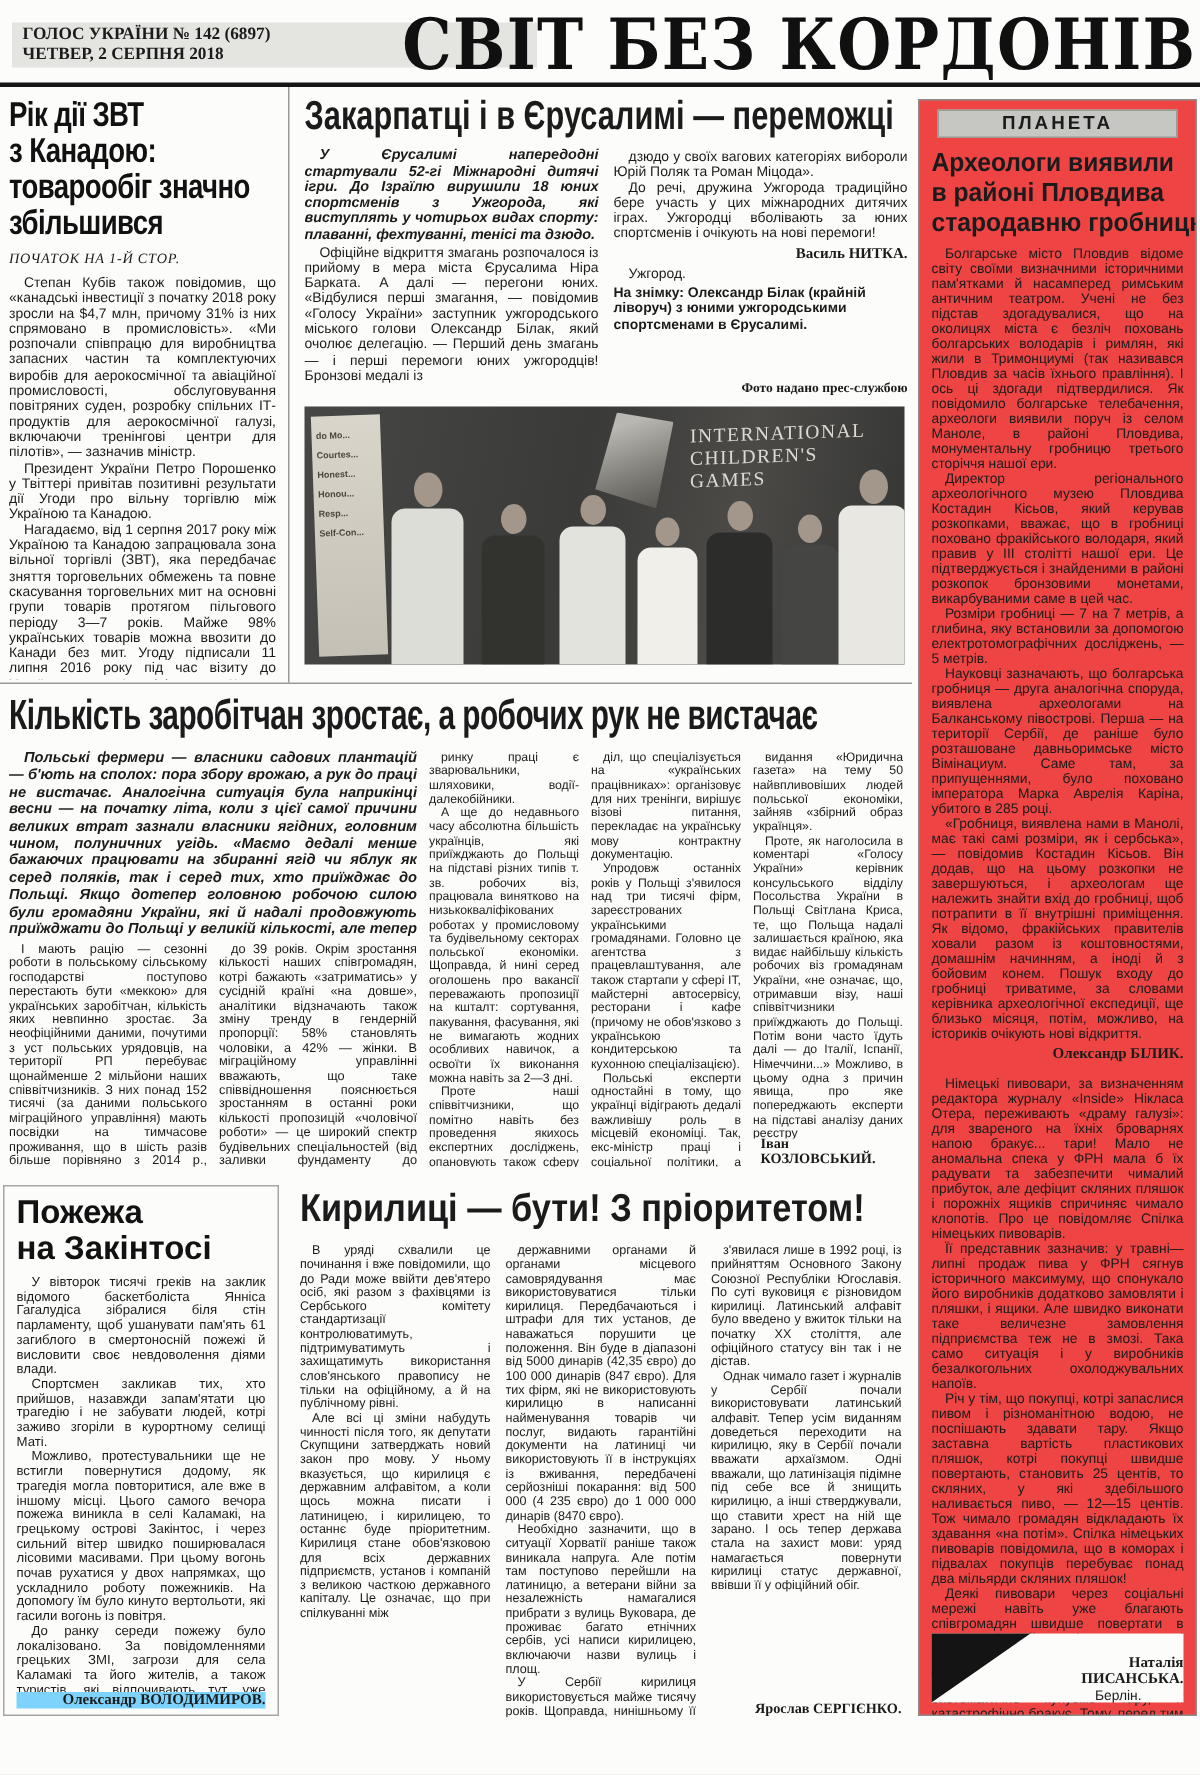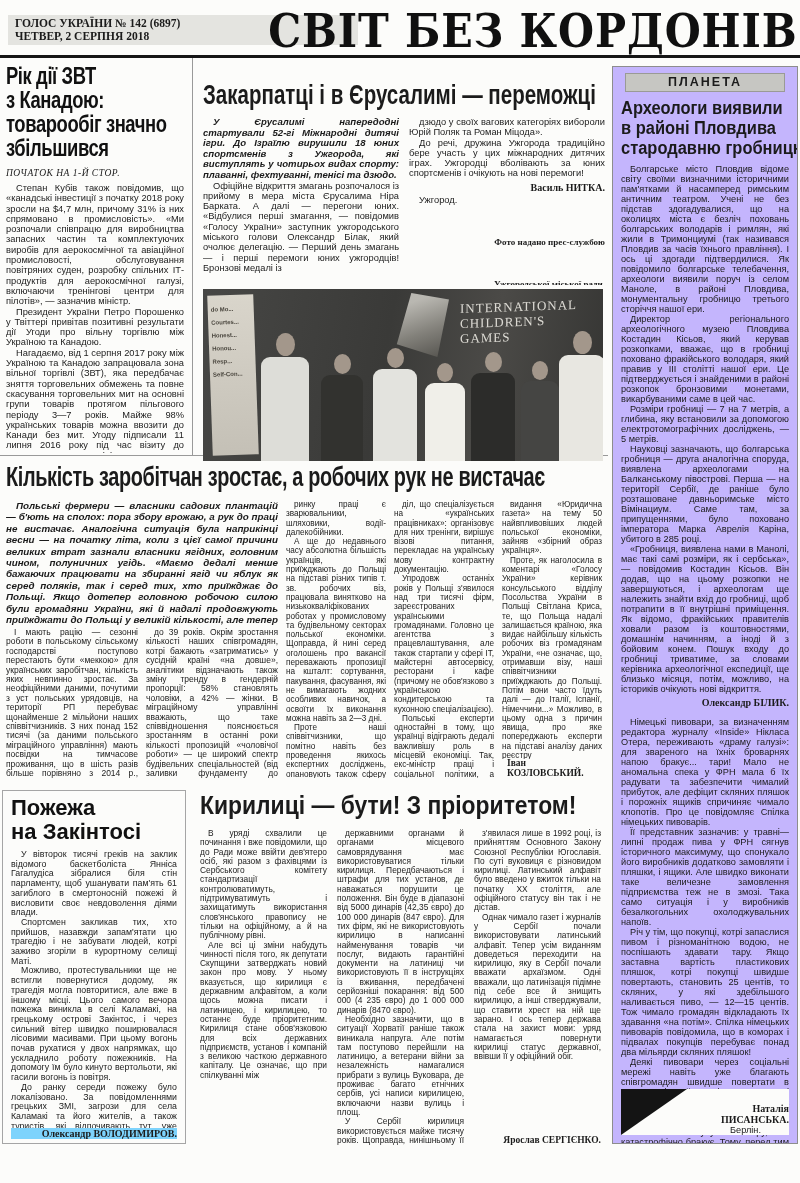--- a/index.html
+++ b/index.html
@@ -19,42 +19,42 @@
   .issue-box p { text-indent: 0; white-space: nowrap; }
   .page-title { position: absolute; right: 2px; top: 3px; font-family: "DejaVu Serif", serif;
     font-weight: bold; font-size: 47px; white-space: nowrap;
     transform: scaleX(0.88); transform-origin: 100% 50%; letter-spacing: 1px; color:#101010;}
 
   
   .main { display: flex; height: 1094px; }
   .left-main { width: 608px; }
   .aside-wrap { width: 192px; padding: 8px 2px 0 4px; }
   .aside-box { position: relative; border: 1px solid #8d8d8d; height: 1078px;
-    padding: 4px 8px; overflow: hidden; background:#c4b5fd; }
+    padding: 4px 8px; overflow: hidden; background:#ef4444; }
 
   
   .bt { font-size: 9.3px; line-height: 10.3px; text-align: justify; }
   .bt p, .para p { text-indent: 10px; }
   .clip { overflow: hidden; }
   .byline { font-family: "Liberation Serif", serif; font-weight: bold;
     font-size: 10px; text-align: right; margin-top: 3px; }
   .dateline { font-size: 9.3px; text-indent: 10px; margin-top: 2px; }
   .hl { font-weight: bold; color:#111; }
   .hl p { text-indent: 0; white-space: nowrap; }
 
   
   .row1 { display: flex; height: 397px; }
   .zvt { width: 193px; border-right: 1px solid #999; padding: 6px 8px 0 6px; }
   .zvt .hl { font-size: 23px; line-height: 24px; transform: scaleX(0.8);
     transform-origin: 0 0; width: 125%; letter-spacing: -0.5px; }
   .kicker { font-family: "Liberation Serif", serif; font-style: italic;
     font-size: 9.5px; letter-spacing: 0.5px; margin: 8px 0 5px 0; }
   .zvt .bt { height: 270px; }
 
-  .jeru { width: 418px; padding: 20px 6px 0 10px; }
+  .jeru { width: 418px; padding: 2px 6px 0 10px; }
   .jeru-hl { font-size: 27px; font-weight: bold; transform: scaleX(0.76);
     transform-origin: 0 50%; white-space: nowrap; width: 132%; margin: 2px 0 6px 0; }
   .jeru-cols { display: flex; gap: 10px; height: 168px; overflow: hidden; }
   .jeru-col { width: 196px; }
   .lead { font-weight: bold; font-style: italic; }
   .jeru .lead { font-size: 9.6px; line-height: 10.6px; }
   .caption-bold { font-weight: bold; font-size: 9.3px; line-height: 10.5px;
     text-align: left; margin-top: 3px; }
   .caption-bold p { text-indent: 0; }
   .credit { font-family: "Liberation Serif", serif; font-weight: bold;
@@ -187,20 +187,25 @@
                   <p>Офіційне відкриття змагань розпочалося із прийому в мера міста Єрусалима Ніра Барката. А далі — перегони юних. «Відбулися перші змагання, — повідомив «Голосу України» заступник ужгородського міського голови Олександр Білак, який очолює делегацію. — Перший день змагань — і перші перемоги юних ужгородців! Бронзові медалі із</p>
                 </div>
             </div>
             <div class="jeru-col">
               <div class="bt">
                   <p>дзюдо у своїх вагових категоріях вибороли Юрій Поляк та Роман Міцода».</p>
                   <p>До речі, дружина Ужгорода традиційно бере участь у цих міжнародних дитячих іграх. Ужгородці вболівають за юних спортсменів і очікують на нові перемоги!</p>
                 </div>
               <div class="byline">Василь НИТКА.</div>
               <div class="dateline">Ужгород.</div>
+              <div class="caption-bold">
+                  <p>На знімку: Олександр Білак (крайній</p>
+                  <p>ліворуч) з юними ужгородськими</p>
+                  <p>спортсменами в Єрусалимі.</p>
+                </div>
               <div class="credit">
                   <p>Фото надано прес-службою</p>
                   <p>Ужгородської міської ради.</p>
                 </div>
             </div>
           </div>
 
           <div class="photo">
             <div class="photo-banner">
                 <p>do Mo...</p>

